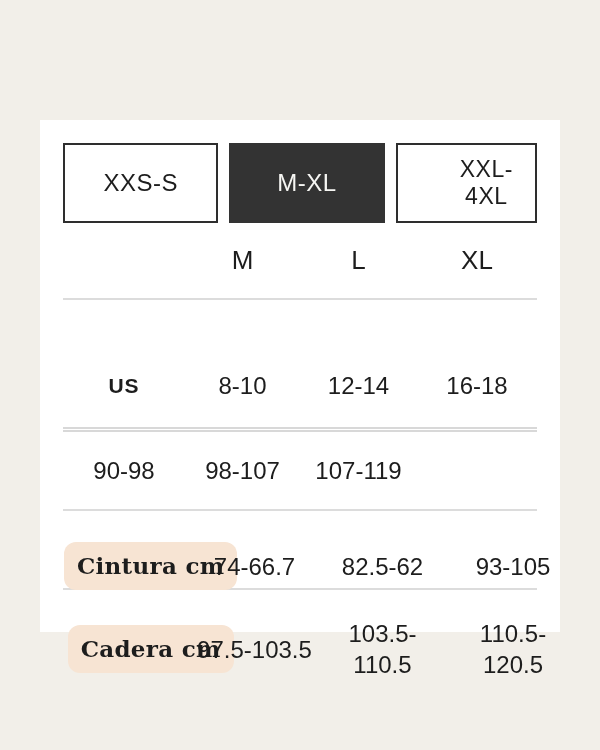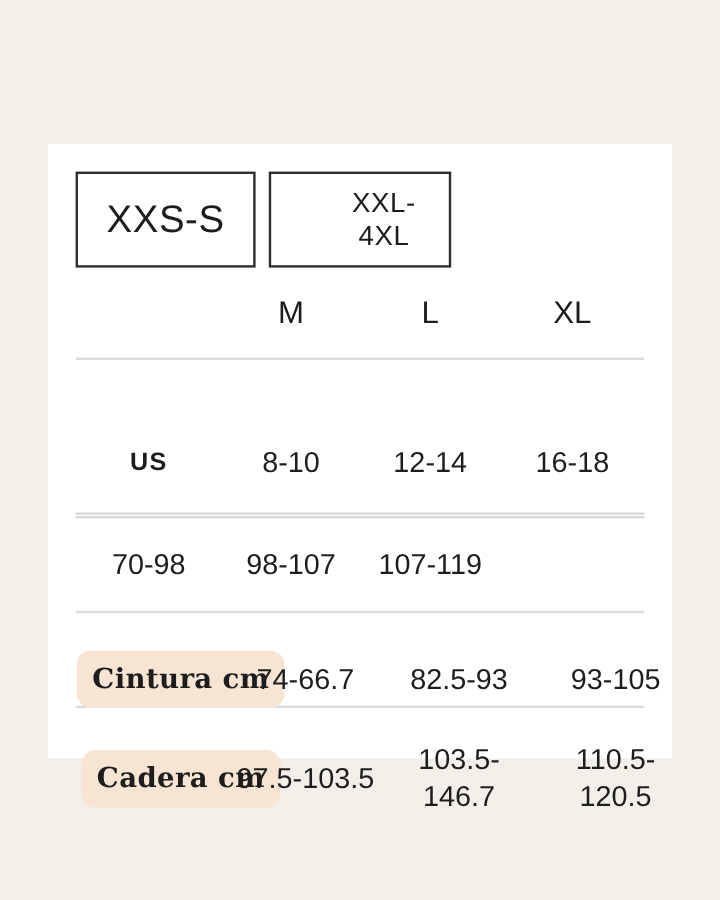--- a/index.html
+++ b/index.html
@@ -16,27 +16,27 @@
     left: 40px; top: 120px;
     width: 520px; height: 512px;
     background: #ffffff;
   }
   .tabs {
     display: flex;
     gap: 11px;
     padding: 23px 23px 0 23px;
   }
   .tab {
-    width: 150px;
+    width: 172px;
     height: 80px;
     background: #ffffff;
     border: 2px solid #2e2e2e;
     color: #1d1d1d;
     font-family: "Liberation Sans", sans-serif;
-    font-size: 32px;
+    font-size: 24px;
     letter-spacing: 0.5px;
     line-height: 1.18;
     display: flex;
     align-items: center;
     justify-content: center;
     text-align: center;
     white-space: pre;
     cursor: pointer;
   }
   .tab.wide { width: 152px; font-size: 23px; padding-left: 40px; }
@@ -81,20 +81,21 @@
     white-space: pre;
   }
 </style>
 </head>
 <body>
 
 <div class="card">
 
   <div class="tabs">
     <button class="tab">XXS-S</button>
+    <button class="tab active">M-XL</button>
     <button class="tab wide">XXL-
 4XL</button>
   </div>
 
   <div class="grid">
 
     <div class="row row-header">
       <div class="cell label-cell"></div>
       <div class="cell colhead">M</div>
       <div class="cell colhead">L</div>
@@ -102,39 +103,39 @@
     </div>
 
     <div class="row row-us">
       <div class="cell label-cell us-label">US</div>
       <div class="cell">8-10</div>
       <div class="cell">12-14</div>
       <div class="cell">16-18</div>
     </div>
 
     <div class="row row-pecho">
-      <div class="cell">70-98</div>
+      <div class="cell">90-98</div>
       <div class="cell">98-107</div>
       <div class="cell">107-119</div>
     </div>
 
     <div class="row row-cintura">
       <div class="cell label-cell">
         <span class="pill">Cintura cm</span>
       </div>
       <div class="cell">74-66.7</div>
-      <div class="cell">82.5-93</div>
+      <div class="cell">82.5-62</div>
       <div class="cell">93-105</div>
     </div>
 
     <div class="row row-cadera">
       <div class="cell label-cell">
         <span class="pill">Cadera cm</span>
       </div>
       <div class="cell">97.5-103.5</div>
       <div class="cell">103.5-
-146.7</div>
+110.5</div>
       <div class="cell">110.5-
 120.5</div>
     </div>
 
   </div>
 </div>
 
 </body></html>

